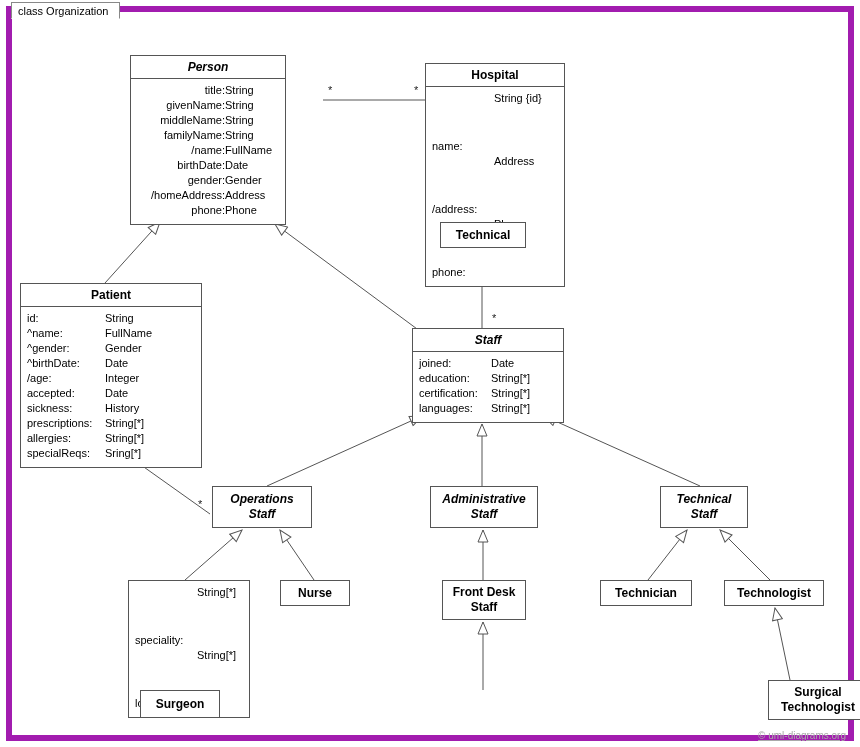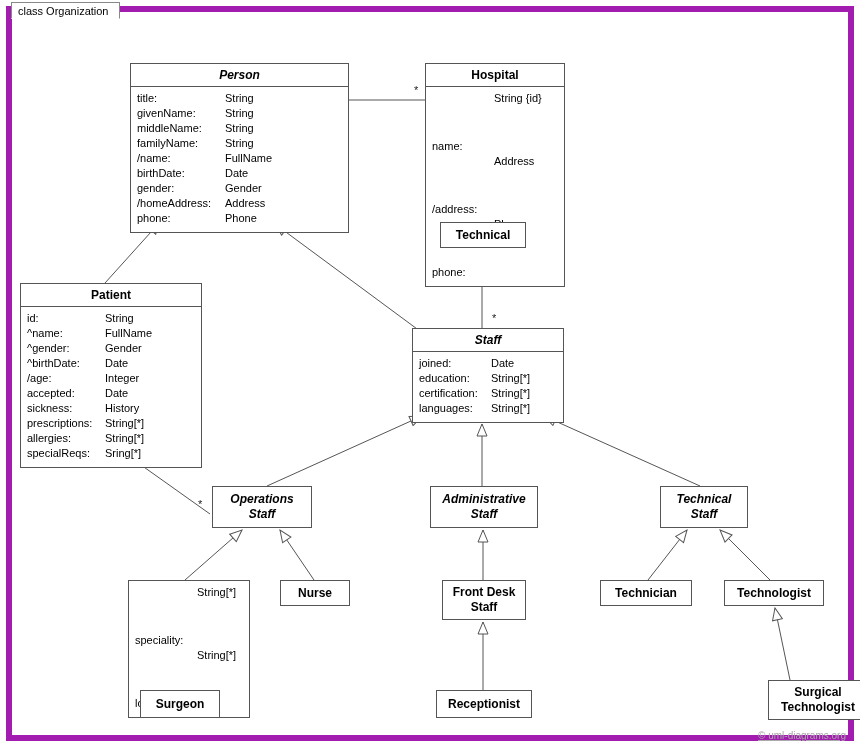--- a/index.html
+++ b/index.html
@@ -49,21 +49,21 @@
   .attr-row {
     display: flex;
     justify-content: flex-start;
     line-height: 15px;
     font-size: 11px;
     white-space: nowrap;
   }
   .attr-name { width: 78px; }
   .attr-name.w62 { width: 62px; margin-top: 48px; }
   .attr-name.w72 { width: 72px; }
-  .attr-name.w88 { width: 88px; }
+  .attr-name.w88 { width: 88px; text-align: right; }
   .attr-type { }
   .edge-label {
     position: absolute;
     font-size: 11px;
     color: #222;
     background: transparent;
   }
   .watermark {
     position: absolute;
     right: 14px;
@@ -129,21 +129,21 @@
 
   <div class="edge-label" style="left:328px;top:84px">*</div>
   <div class="edge-label" style="left:414px;top:84px">*</div>
   <div class="edge-label" style="left:492px;top:150px">1</div>
   <div class="edge-label" style="left:492px;top:206px">*</div>
   <div class="edge-label" style="left:492px;top:252px">1</div>
   <div class="edge-label" style="left:492px;top:312px">*</div>
   <div class="edge-label" style="left:120px;top:460px">*</div>
   <div class="edge-label" style="left:198px;top:498px">*</div>
 
-  <div class="box" style="left:130px;top:63px;width:219px">
+  <div class="box" style="left:130px;top:55px;width:156px">
     <div class="box-title">Person</div>
     <div class="attrs">
       <div class="attr-row">
           <span class="attr-name w88">title:</span>
           <span class="attr-type">String</span>
         </div>
       <div class="attr-row">
           <span class="attr-name w88">givenName:</span>
           <span class="attr-type">String</span>
         </div>
@@ -318,23 +318,20 @@
   </div>
 
   <div class="box" style="left:724px;top:580px;width:100px;height:26px">
     <div class="box-title no-border" style="font-style:normal;padding:5px 2px">Technologist</div>
   </div>
 
   <div class="box" style="left:140px;top:690px;width:80px;height:28px">
     <div class="box-title no-border" style="font-style:normal;padding:6px 2px">Surgeon</div>
   </div>
 
-  <div class="box" style="left:436px;top:690px;width:96px;height:28px">
-    <div class="box-title no-border" style="font-style:normal;padding:6px 2px">Receptionist</div>
-  </div>
 
   <div class="box" style="left:768px;top:680px;width:100px;height:40px">
     <div class="box-title no-border" style="font-style:normal;padding:4px 2px;line-height:15px">
       <div>Surgical</div>
       <div>Technologist</div>
     </div>
   </div>
 
   <div class="watermark">© uml-diagrams.org</div>
 </div>

